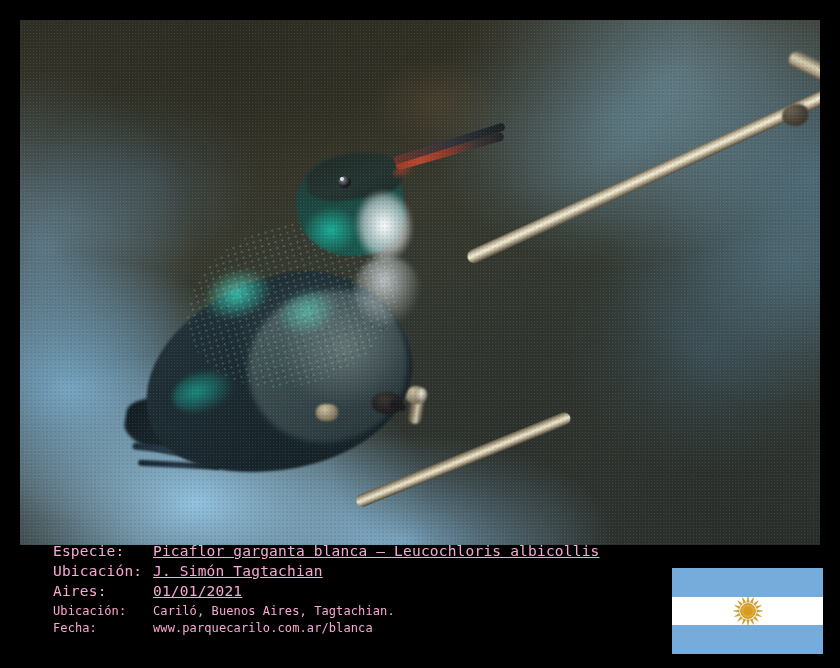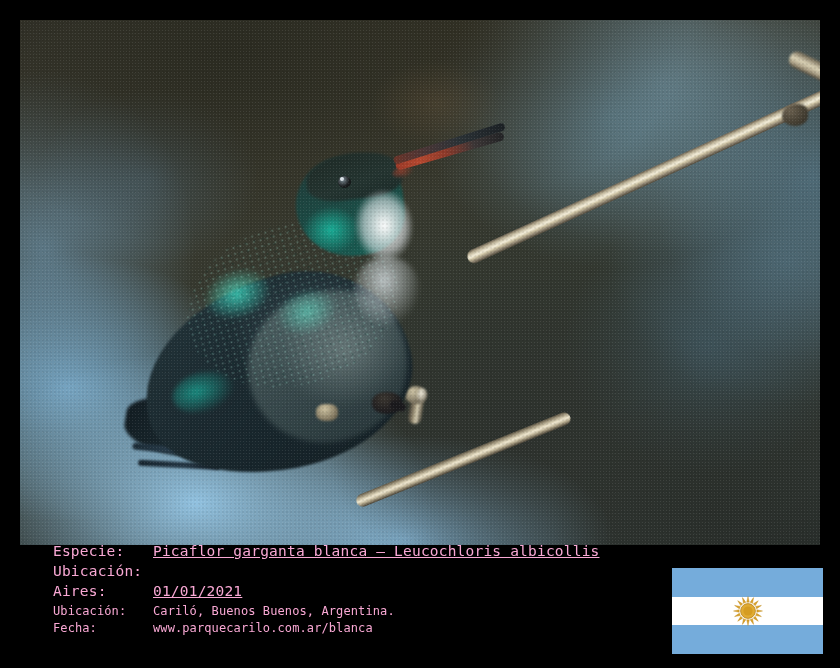--- a/index.html
+++ b/index.html
@@ -484,30 +484,31 @@
 
   <div class="caption">
 
     <div class="row row-big" id="row-especie">
       <span class="lbl">Especie:</span>
       <span class="val">Picaflor garganta blanca – Leucochloris albicollis</span>
     </div>
 
     <div class="row row-big" id="row-fotografo">
       <span class="lbl">Ubicación:</span>
+      <span class="val">J. Simón Tagtachian</span>
     </div>
 
     <div class="row row-big" id="row-fecha">
       <span class="lbl">Aires:</span>
       <span class="val">01/01/2021</span>
     </div>
 
     <div class="row row-small" id="row-ubicacion">
       <span class="lbl">Ubicación:</span>
-      <span class="val">Cariló, Buenos Buenos, Argentina.</span>
+      <span class="val">Cariló, Buenos Aires, Tagtachian.</span>
     </div>
 
     <div class="row row-small" id="row-fuente">
       <span class="lbl">Fecha:</span>
       <span class="val">www.parquecarilo.com.ar/blanca</span>
     </div>
   </div>
 
   <div class="flag">
     <div class="flag-stripe flag-top"></div>

